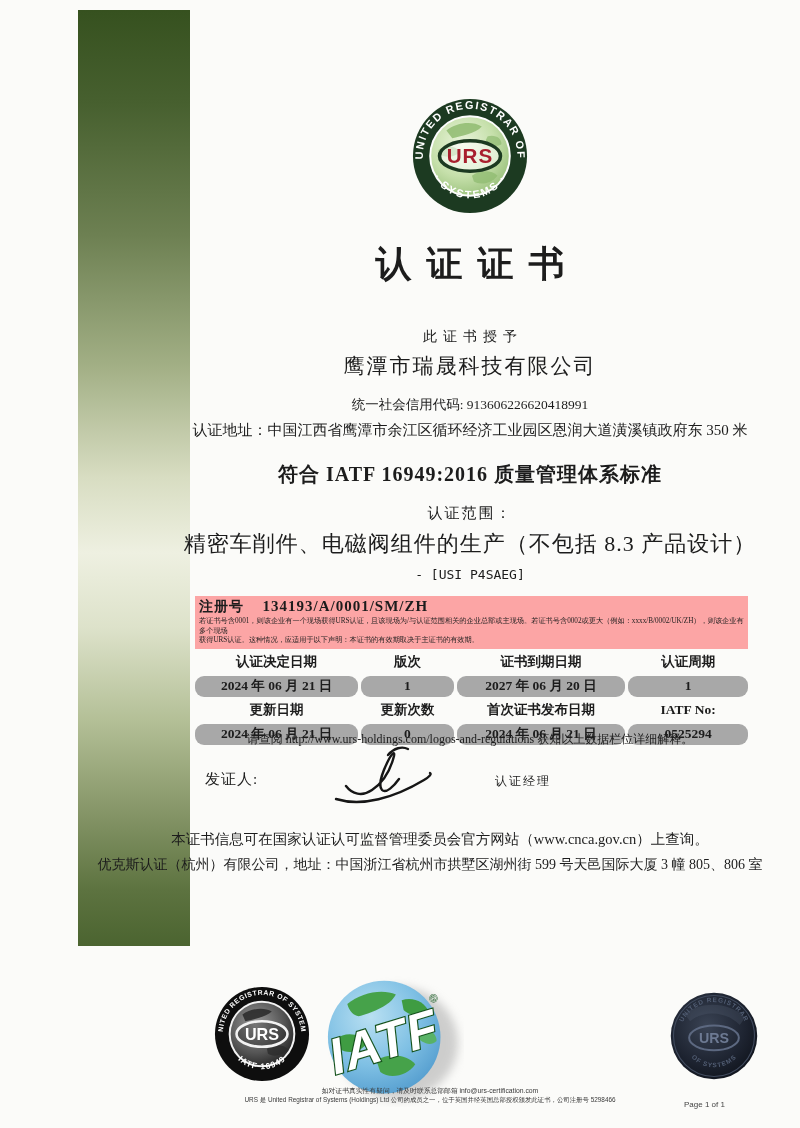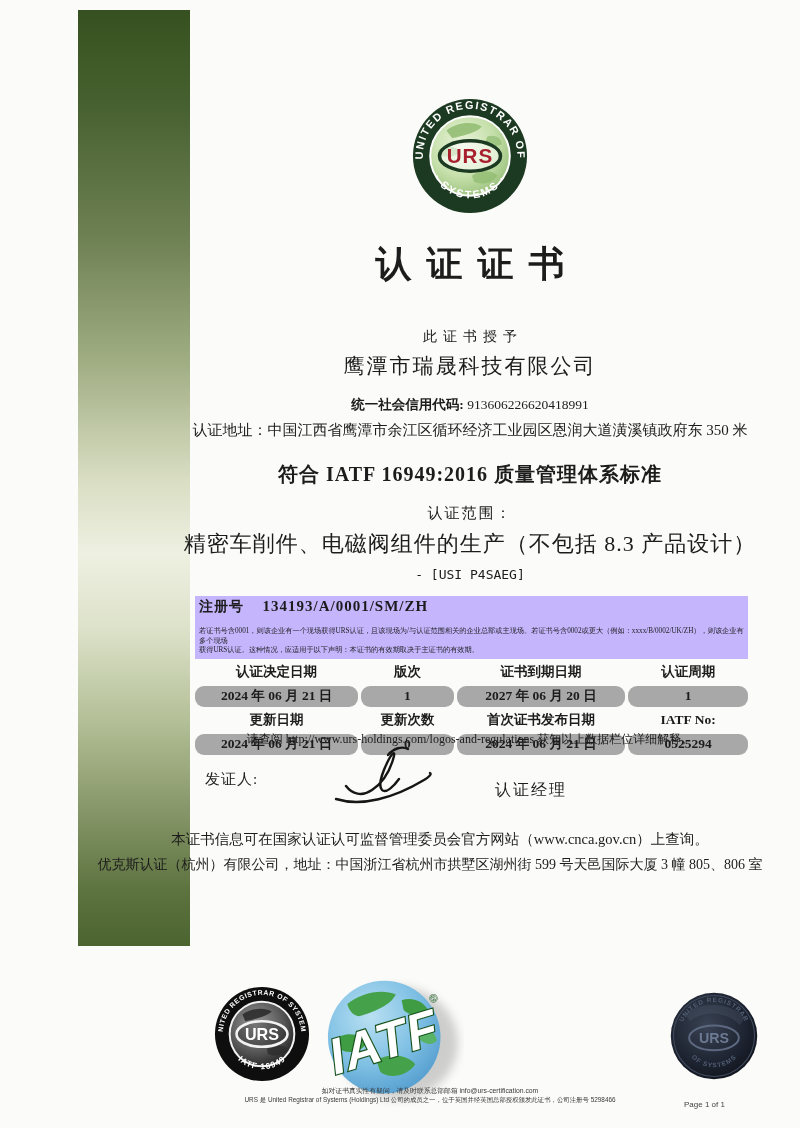--- a/index.html
+++ b/index.html
@@ -7,40 +7,40 @@
         font-family:"Liberation Serif","DejaVu Serif",serif;color:#1c1c1c;}
   .band{position:absolute;left:78px;top:10px;width:112px;height:936px;
         background:linear-gradient(180deg,#36511f 0%,#47602f 10%,#6d8052 24%,#a2af85 38%,
         #d8ddc2 50%,#eef0e1 58%,#dde2ca 66%,#b3bf96 76%,#849466 86%,#5d7340 94%,#4b6430 100%);}
   .abs{position:absolute;}
   .cwrap{left:140px;width:660px;text-align:center;}
   .title{top:240px;font-size:36px;font-weight:600;letter-spacing:15px;text-indent:15px;}
   .granted{top:328px;font-size:14px;letter-spacing:6px;text-indent:6px;}
   .company{top:352px;font-size:21px;letter-spacing:2px;font-weight:500;}
   .credit{top:396px;font-size:13.5px;}
-  .credit b{font-weight:bold;margin-top:32px;}
+  .credit b{font-weight:normal;margin-top:32px;}
   .address{top:421px;font-size:15px;}
   .standard{top:461px;font-size:20px;font-weight:bold;letter-spacing:1px;}
   .scopelabel{top:504px;font-size:15px;letter-spacing:2px;}
   .scopetext{top:529px;font-size:22px;font-weight:500;letter-spacing:1px;}
   .scopecode{top:567px;font-size:13px;font-family:"DejaVu Sans Mono",monospace;}
   .table{left:195px;top:596px;width:553px;}
-  .regbox{background:#c4b5fd;padding:2px 4px 3px 4px;}
+  .regbox{background:#fca5a5;padding:2px 4px 3px 4px;}
   .regline{font-size:14px;font-weight:bold;letter-spacing:1px;}
   .regline .regnum{font-size:15px;margin-left:14px;letter-spacing:1px;}
-  .fineprint{font-size:7.2px;line-height:9.5px;color:#1e1e1e;margin-top:11px;}
+  .fineprint{font-size:7.2px;line-height:9.5px;color:#1e1e1e;margin-top:1px;}
   .trow{display:flex;gap:3px;margin-top:3px;}
   .trow .c{display:flex;align-items:center;justify-content:center;text-align:center;}
   .c1{width:30%;}.c2{width:17%;}.c3{width:31%;}.c4{width:22%;}
   .trow.label .c{height:21px;font-size:13.5px;font-weight:bold;background:transparent;}
   .trow.value .c{height:21px;font-size:13.5px;font-weight:bold;background:#a8a8a8;border-radius:9px;}
   .urlline{top:731px;font-size:12px;}
   .issuer{left:205px;top:770px;font-size:15px;font-weight:normal;letter-spacing:1px;}
   .sig{left:328px;top:744px;width:130px;height:64px;}
-  .issuertitle{left:495px;top:773px;font-size:16px;letter-spacing:2px;margin-top:7px;}
+  .issuertitle{left:495px;top:773px;font-size:12px;letter-spacing:2px;}
   .cnca{left:90px;width:700px;text-align:center;top:830px;font-size:14.5px;}
   .cbline{left:60px;width:740px;text-align:center;top:856px;font-size:14px;}
   .sealL{left:213px;top:985px;width:98px;height:98px;}
   .iatf{left:318px;top:975px;width:146px;height:132px;}
   .sealR{left:668px;top:990px;width:92px;height:92px;}
   .footer{left:190px;top:1087px;width:480px;text-align:center;
           font-family:"Liberation Sans",sans-serif;color:#3a3a3a;}
   .footer .f1{font-size:6.8px;line-height:8.5px;}
   .footer .f2{font-size:6.4px;line-height:8.5px;}
   .pagelabel{left:684px;top:1100px;font-size:8px;color:#444;font-family:"Liberation Sans",sans-serif;text-align:center;}

